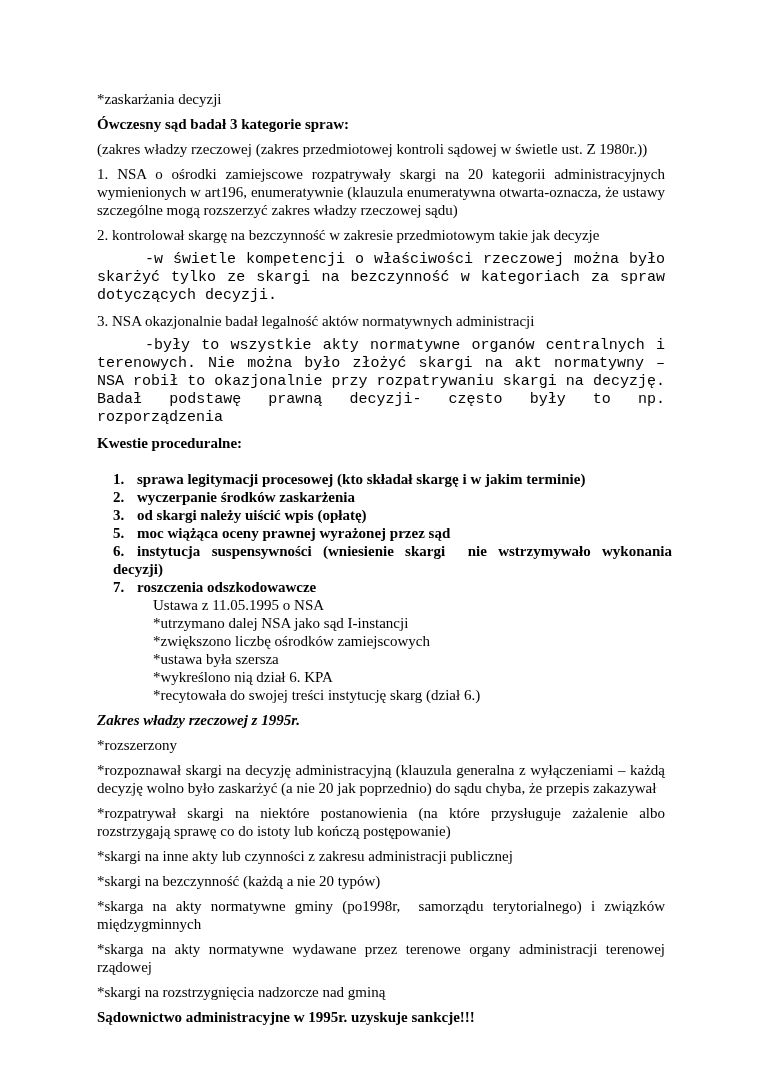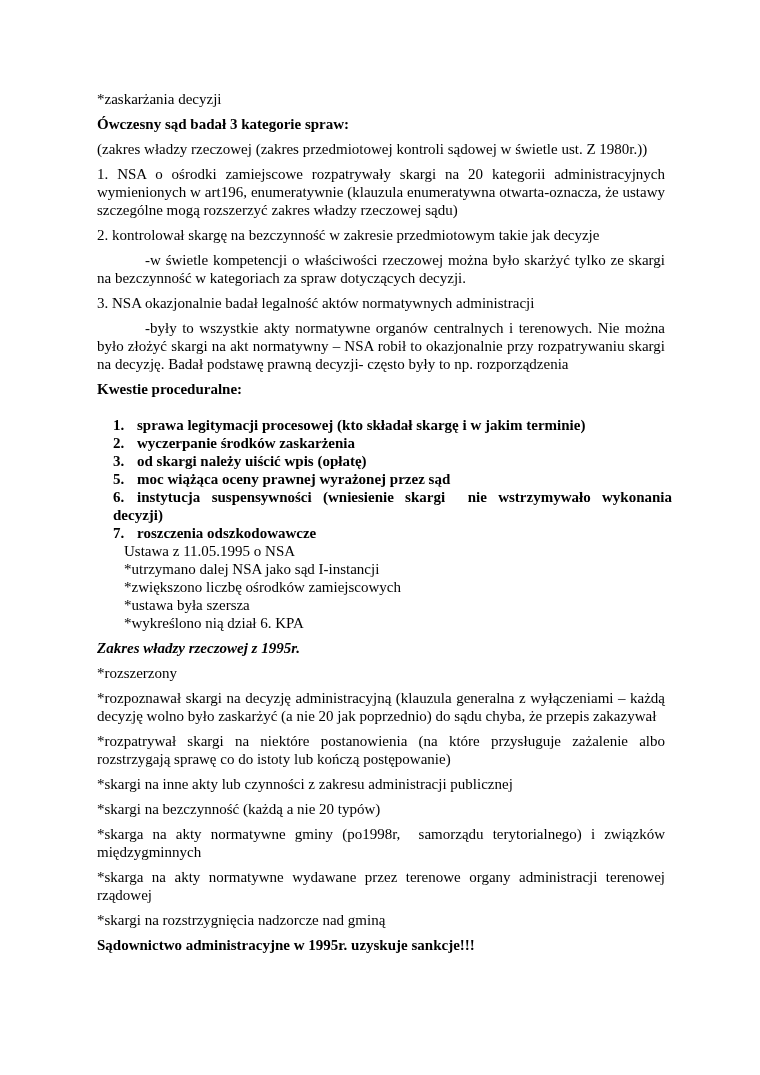--- a/index.html
+++ b/index.html
@@ -17,28 +17,28 @@
     font-family: "Liberation Serif", "DejaVu Serif", serif;
     font-size: 15px;
     line-height: 18px;
   }
   .page p { margin: 7px; }
   .bold { font-weight: bold; }
   .just { text-align: justify; }
   .sp { margin-top: 18px; }          
   .indent1 { margin-left: 45px; }    
   .indent2 { margin-left: 90px; font-style: italic; }    
-  .tabfirst { text-indent: 48px; }   
+  .tabfirst { text-indent: 48px; font-family: Liberation Mono, monospace; }   
   .list { margin-left: 23px; }
   .li-row { text-align: justify; font-weight: bold; }
   .li-num {
     display: inline-block;
     width: 24px;
   }
-  .subline { margin-left: 11px; }
+  .subline { margin-left: 40px; }
 </style>
 </head>
 <body>
 
 <div class="page">
 
   <p>*zaskarżania decyzji</p>
 
   <p class="bold indent1 sp">Ówczesny sąd badał 3 kategorie spraw:</p>
 
@@ -56,20 +56,21 @@
     <div class="li-row"><span class="li-num">2.</span><span>wyczerpanie środków zaskarżenia</span></div>
     <div class="li-row"><span class="li-num">3.</span><span>od skargi należy uiścić wpis (opłatę)</span></div>
     <div class="li-row"><span class="li-num">5.</span><span>moc wiążąca oceny prawnej wyrażonej przez sąd</span></div>
     <div class="li-row"><span class="li-num">6.</span><span>instytucja suspensywności (wniesienie skargi&nbsp; nie wstrzymywało wykonania decyzji)</span></div>
     <div class="li-row"><span class="li-num">7.</span><span>roszczenia odszkodowawcze</span></div>
     <div class="subline">Ustawa z 11.05.1995 o NSA</div>
     <div class="subline">*utrzymano dalej NSA jako sąd I-instancji</div>
     <div class="subline">*zwiększono liczbę ośrodków zamiejscowych</div>
     <div class="subline">*ustawa była szersza</div>
     <div class="subline">*wykreślono nią dział 6. KPA</div>
+    <div class="subline">*recytowała do swojej treści instytucję skarg (dział 6.)</div>
   </div>
 
   <p class="bold indent2 sp">Zakres władzy rzeczowej z 1995r.</p>
 
   <p class="just sp">*rozszerzony</p>
   <p class="just">*rozpoznawał skargi na decyzję administracyjną (klauzula generalna z wyłączeniami – każdą decyzję wolno było zaskarżyć (a nie 20 jak poprzednio) do sądu chyba, że przepis zakazywał</p>
   <p class="just">*rozpatrywał skargi na niektóre postanowienia (na które przysługuje zażalenie albo rozstrzygają sprawę co do istoty lub kończą postępowanie)</p>
   <p class="just">*skargi na inne akty lub czynności z zakresu administracji publicznej</p>
   <p class="just">*skargi na bezczynność (każdą a nie 20 typów)</p>
   <p class="just">*skarga na akty normatywne gminy (po1998r,&nbsp; samorządu terytorialnego) i związków międzygminnych</p>

